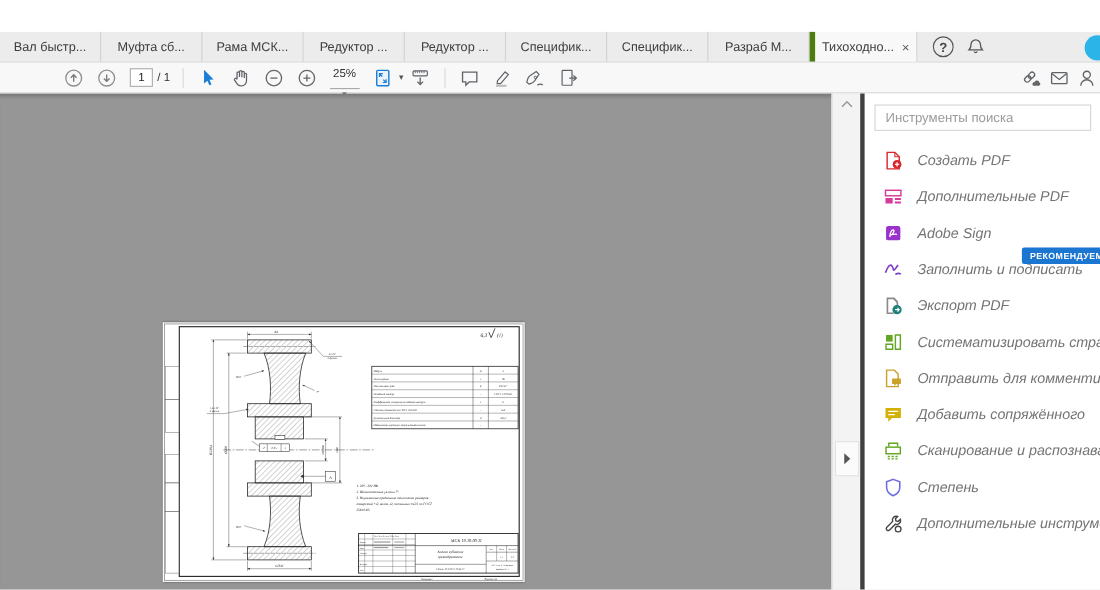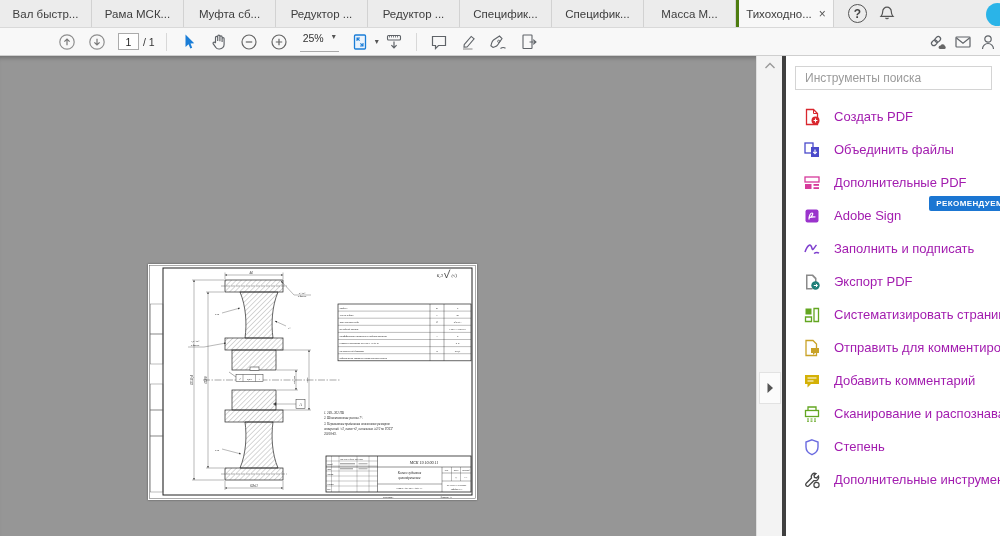--- a/index.html
+++ b/index.html
@@ -1,89 +1,89 @@
 <!DOCTYPE html>
 <html><head>
 <meta charset="utf-8">
 <style>
   * { box-sizing: border-box; margin:0; padding:0; }
   html,body { width:1000px; height:536px; overflow:hidden; font-family:"Liberation Sans", sans-serif; background:#fff; }
-  .app { position:relative; width:1000px; height:381px; }
+  .app { position:relative; width:1000px; height:381px;margin-top:29px; }
 
   
   .tabbar { position:absolute; left:0; top:0; width:1000px; height:28px; background:#ececec; border-bottom:1px solid #d9d9d9; display:flex; align-items:stretch; }
   .tab { width:92px; display:flex; align-items:center; justify-content:center; font-size:11.5px; color:#3d3d3d; border-right:1px solid #d2d2d2; cursor:default; white-space:nowrap; overflow:hidden; }
-  .tab.active { background:#f8f8f8; width:98px; border-left:3px solid #4d7c0f; }
+  .tab.active { background:#f8f8f8; width:98px; border-left:5px solid #4d7c0f; }
   .tab-close { margin-left:7px; color:#555; font-size:12px; line-height:1; }
   .tabbar-icons { display:flex; align-items:center; margin-left:14px; gap:10px; }
   .help-btn { width:19px; height:19px; border:1.5px solid #555; border-radius:50%; display:flex; align-items:center; justify-content:center; font-size:12px; font-weight:bold; color:#444; }
   .avatar { position:absolute; right:-9px; top:3px; width:23px; height:23px; border-radius:50%; background:#2ab4e8; }
 
   
   .toolbar { position:absolute; left:0; top:28px; width:1000px; height:28px; background:#f8f8f8; border-bottom:1px solid #cfcfcf; display:flex; align-items:center; padding-left:52px; }
   .tbtn { width:30px; height:24px; display:flex; align-items:center; justify-content:center; border-radius:2px; }
   .tdiv { width:1px; height:18px; background:#d8d8d8; margin:0 7px; }
   .pagebox { width:21px; height:17px; border:1px solid #ababab; background:#fff; font-size:10.5px; color:#222; display:flex; align-items:center; justify-content:center; margin:0 4px 0 6px; }
   .pageinfo { font-size:10.5px; color:#333; margin-right:4px; }
-  .zoomsel { display:flex; gap:8px; font-size:10.5px; color:#333; border-bottom:1px solid #a9a9a9; height:20px; padding:0 3px; margin:0 6px; }
+  .zoomsel { display:flex; align-items:center; gap:8px; font-size:10.5px; color:#333; border-bottom:1px solid #a9a9a9; height:20px; padding:0 3px; margin:0 6px;flex-direction:column; }
   .caret { font-size:8px; color:#555; }
   .toolbar-right { position:absolute; right:2px; top:28px; height:28px; display:flex; align-items:center; gap:4px; overflow:hidden; width:72px; }
 
   
   .docarea { position:absolute; left:0; top:56px; width:756px; height:480px; background:#969696; box-shadow:inset 0 5px 4px -3px rgba(0,0,0,0.25); }
   .page { position:absolute; left:148px; top:208px; width:329px; height:236px; background:#fff; box-shadow:0 0 2px rgba(0,0,0,0.45); }
   .vscroll { position:absolute; left:756px; top:56px; width:26px; height:480px; background:#f3f3f3; border-left:1px solid #dedede; }
   .vscroll-up { position:absolute; left:3px; top:2px; width:20px; height:16px; display:flex; align-items:center; justify-content:center; }
   .collapse-handle { position:absolute; left:2px; top:316px; width:22px; height:32px; background:#fbfbfb; border:1px solid #e2e2e2; display:flex; align-items:center; justify-content:center; }
 
   
   .panel { position:absolute; left:782px; top:56px; width:218px; height:480px; background:#ffffff; border-left:4px solid #404040; overflow:hidden; }
   .search-wrap { position:absolute; left:9px; top:10px; right:8px; height:24px; }
   .search-input { width:100%; height:100%; border:1px solid #d4d4d4; background:#fff; font-size:12px; padding:0 9px; color:#333; font-family:"Liberation Sans",sans-serif; }
   .search-input::placeholder { color:#9b9b9b; }
   .tools-list { position:absolute; left:0; top:44px; right:0; }
   .tool-item { height:33px; display:flex; align-items:center; padding-left:17px; gap:13px; cursor:pointer; }
   .tool-item .ticon { width:18px; height:18px; flex:0 0 18px; }
-  .tool-item .tlabel { font-size:13px; color:#a21caf; white-space:nowrap; }
+  .tool-item .tlabel { font-size:13px; color:#737373; white-space:nowrap;font-style:italic; }
   .badge { position:absolute; top:140px; right:-12px; background:#1b76d2; color:#fff; font-size:8px; font-weight:bold; letter-spacing:0.4px; padding:3px 9px 3px 7px; border-radius:2px; z-index:5; }
 
   
   svg.draw { display:block; }
   svg.draw text { font-family:"Liberation Serif", serif; font-style:italic; fill:#1a1a1a; }
   .ticon svg, .tbtn svg, .tabbar-icons svg { display:block; }
 </style>
 </head>
 <body>
 
 <div class="app">
 
   <div class="tabbar">
     <div class="tab">
         <span>Вал быстр...</span>
       </div>
     <div class="tab">
+        <span>Муфта сб...</span>
+      </div>
+    <div class="tab">
         <span>Рама МСК...</span>
       </div>
     <div class="tab">
-        <span>Муфта сб...</span>
-      </div>
-    <div class="tab">
         <span>Редуктор ...</span>
       </div>
     <div class="tab">
         <span>Редуктор ...</span>
       </div>
     <div class="tab">
         <span>Специфик...</span>
       </div>
     <div class="tab">
         <span>Специфик...</span>
       </div>
     <div class="tab">
-        <span>Масса М...</span>
+        <span>Разраб М...</span>
       </div>
     <div class="tab active">
       <span>Тихоходно...</span>
       <span class="tab-close">×</span>
     </div>
     <div class="tabbar-icons">
       <div class="help-btn">
           <span>?</span>
         </div>
       <span>
@@ -422,30 +422,20 @@
           <svg width="18" height="18" viewBox="0 0 18 18">
               <path d="M3.5,1.5 h7 l4,4 v11 h-11 z" fill="none" stroke="currentColor" stroke-width="1.3"></path>
               <path d="M10.5,1.8 v3.7 h3.7" fill="none" stroke="currentColor" stroke-width="1"></path>
               <circle cx="12.5" cy="12.5" r="4" fill="currentColor"></circle>
               <path d="M12.5,10.6 v3.8 M10.6,12.5 h3.8" stroke="#fff" stroke-width="1.1"></path>
             </svg>
         </span>
         <span class="tlabel">Создать PDF</span>
       </div>
 
-      <div class="tool-item">
-        <span class="ticon" style="color: rgb(75, 75, 203);">
-          <svg width="18" height="18" viewBox="0 0 18 18">
-              <rect x="2" y="2" width="8" height="10" fill="none" stroke="currentColor" stroke-width="1.3"></rect>
-              <rect x="8" y="6" width="8" height="10" fill="currentColor"></rect>
-              <path d="M12,8.5 v4 M10.2,10.8 L12,12.8 L13.8,10.8" fill="none" stroke="#fff" stroke-width="1.1"></path>
-            </svg>
-        </span>
-        <span class="tlabel">Объединить файлы</span>
-      </div>
 
       <div class="tool-item">
         <span class="ticon" style="color: rgb(214, 57, 155);">
           <svg width="18" height="18" viewBox="0 0 18 18">
               <rect x="2" y="3" width="14" height="5" fill="none" stroke="currentColor" stroke-width="1.3"></rect>
               <rect x="2" y="10" width="6.5" height="5" fill="currentColor"></rect>
               <rect x="10.5" y="10" width="5.5" height="1.8" fill="currentColor"></rect>
               <rect x="10.5" y="13.2" width="5.5" height="1.8" fill="currentColor"></rect>
             </svg>
         </span>
@@ -502,21 +492,21 @@
         <span class="tlabel">Отправить для комментирования</span>
       </div>
 
       <div class="tool-item">
         <span class="ticon" style="color: rgb(212, 177, 6);">
           <svg width="18" height="18" viewBox="0 0 18 18">
               <path d="M2,3 h14 v9 h-8 l-3.5,3.5 v-3.5 h-2.5 z" fill="currentColor"></path>
               <path d="M4.5,6 h9 M4.5,9 h6" stroke="#fff" stroke-width="1.1"></path>
             </svg>
         </span>
-        <span class="tlabel">Добавить комментарий</span>
+        <span class="tlabel">Добавить сопряжённого</span>
       </div>
 
       <div class="tool-item">
         <span class="ticon" style="color: rgb(99, 166, 33);">
           <svg width="18" height="18" viewBox="0 0 18 18">
               <path d="M5,5 V2 h8 v3" fill="none" stroke="currentColor" stroke-width="1.3"></path>
               <rect x="2.5" y="5.5" width="13" height="6" fill="none" stroke="currentColor" stroke-width="1.3"></rect>
               <path d="M4,14 h2 M7.5,14 h2 M11,14 h2 M4,16.2 h2 M7.5,16.2 h2 M11,16.2 h2" stroke="currentColor" stroke-width="1.2"></path>
             </svg>
         </span>

